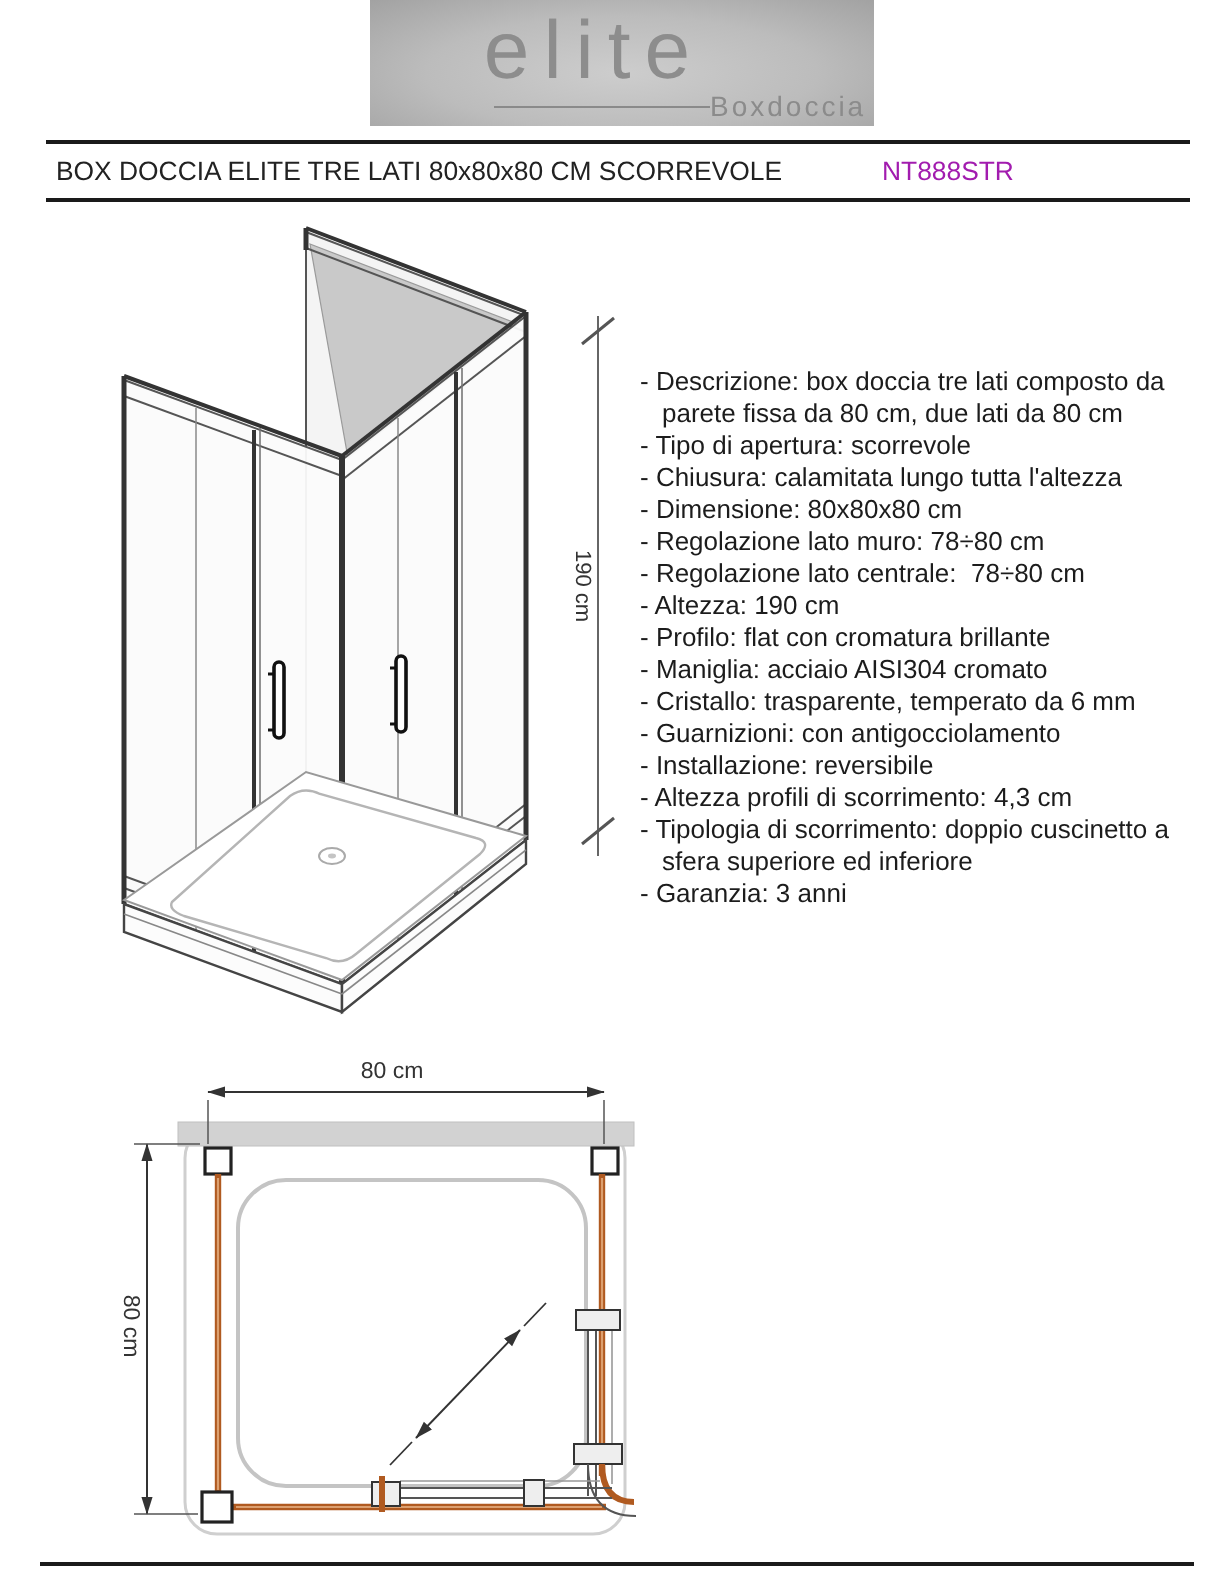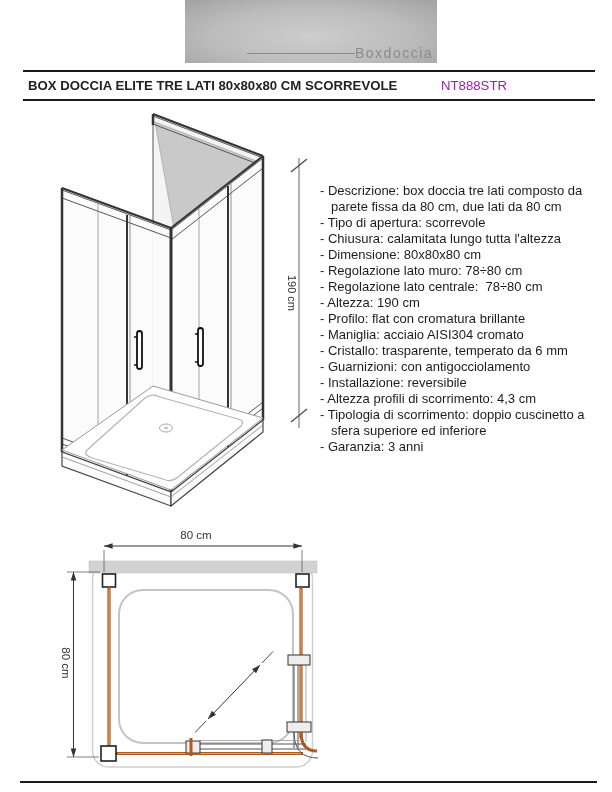--- a/index.html
+++ b/index.html
@@ -12,38 +12,39 @@
   .brand{position:absolute;left:0;right:28px;top:2px;text-align:center;
     font-size:41px;font-weight:100;letter-spacing:7px;color:#8d8d8d;line-height:46px;}
   .brand-rule{position:absolute;left:62px;top:53px;width:108px;height:1px;background:#8a8a8a;}
   .brand-sub{position:absolute;left:170px;top:45px;font-size:14px;letter-spacing:1.5px;color:#8b8b8b;}
 
   
   .rule{position:absolute;background:#1a1a1a;height:1.6px;}
   .rule-top{left:23px;top:70px;width:572px;}
   .rule-mid{left:23px;top:99px;width:572px;}
   .rule-bottom{left:20px;top:781px;width:577px;}
-  .title{position:absolute;left:28px;top:78px;font-size:13.2px;color:#222;white-space:nowrap;font-weight:bold;}
+  .title{position:absolute;left:28px;top:78px;font-size:13.2px;color:#222;white-space:nowrap;}
   .code{position:absolute;left:441px;top:78px;font-size:13.2px;color:#a21caf;}
 
   
   .specs{position:absolute;left:320px;top:183px;width:296px;font-size:13px;line-height:16px;color:#1c1c1c;}
   .spec-item{white-space:pre-wrap;padding-left:11px;text-indent:-11px;}
 
   
   svg text{font-family:"Liberation Sans",sans-serif;fill:#333;}
   .front-view{position:absolute;left:30px;top:105px;}
   .top-view{position:absolute;left:55px;top:522px;}
 </style>
 </head>
 <body>
 
 <div class="page">
 
   <div class="logo-box">
+    <div class="brand">elite</div>
     <div class="brand-rule"></div>
     <div class="brand-sub">Boxdoccia</div>
   </div>
 
   <div class="rule rule-top"></div>
   <div class="title">BOX DOCCIA ELITE TRE LATI 80x80x80 CM SCORREVOLE</div>
   <div class="code">NT888STR</div>
   <div class="rule rule-mid"></div>
 
   <svg class="front-view" width="290" height="410" viewBox="30 105 290 410">

